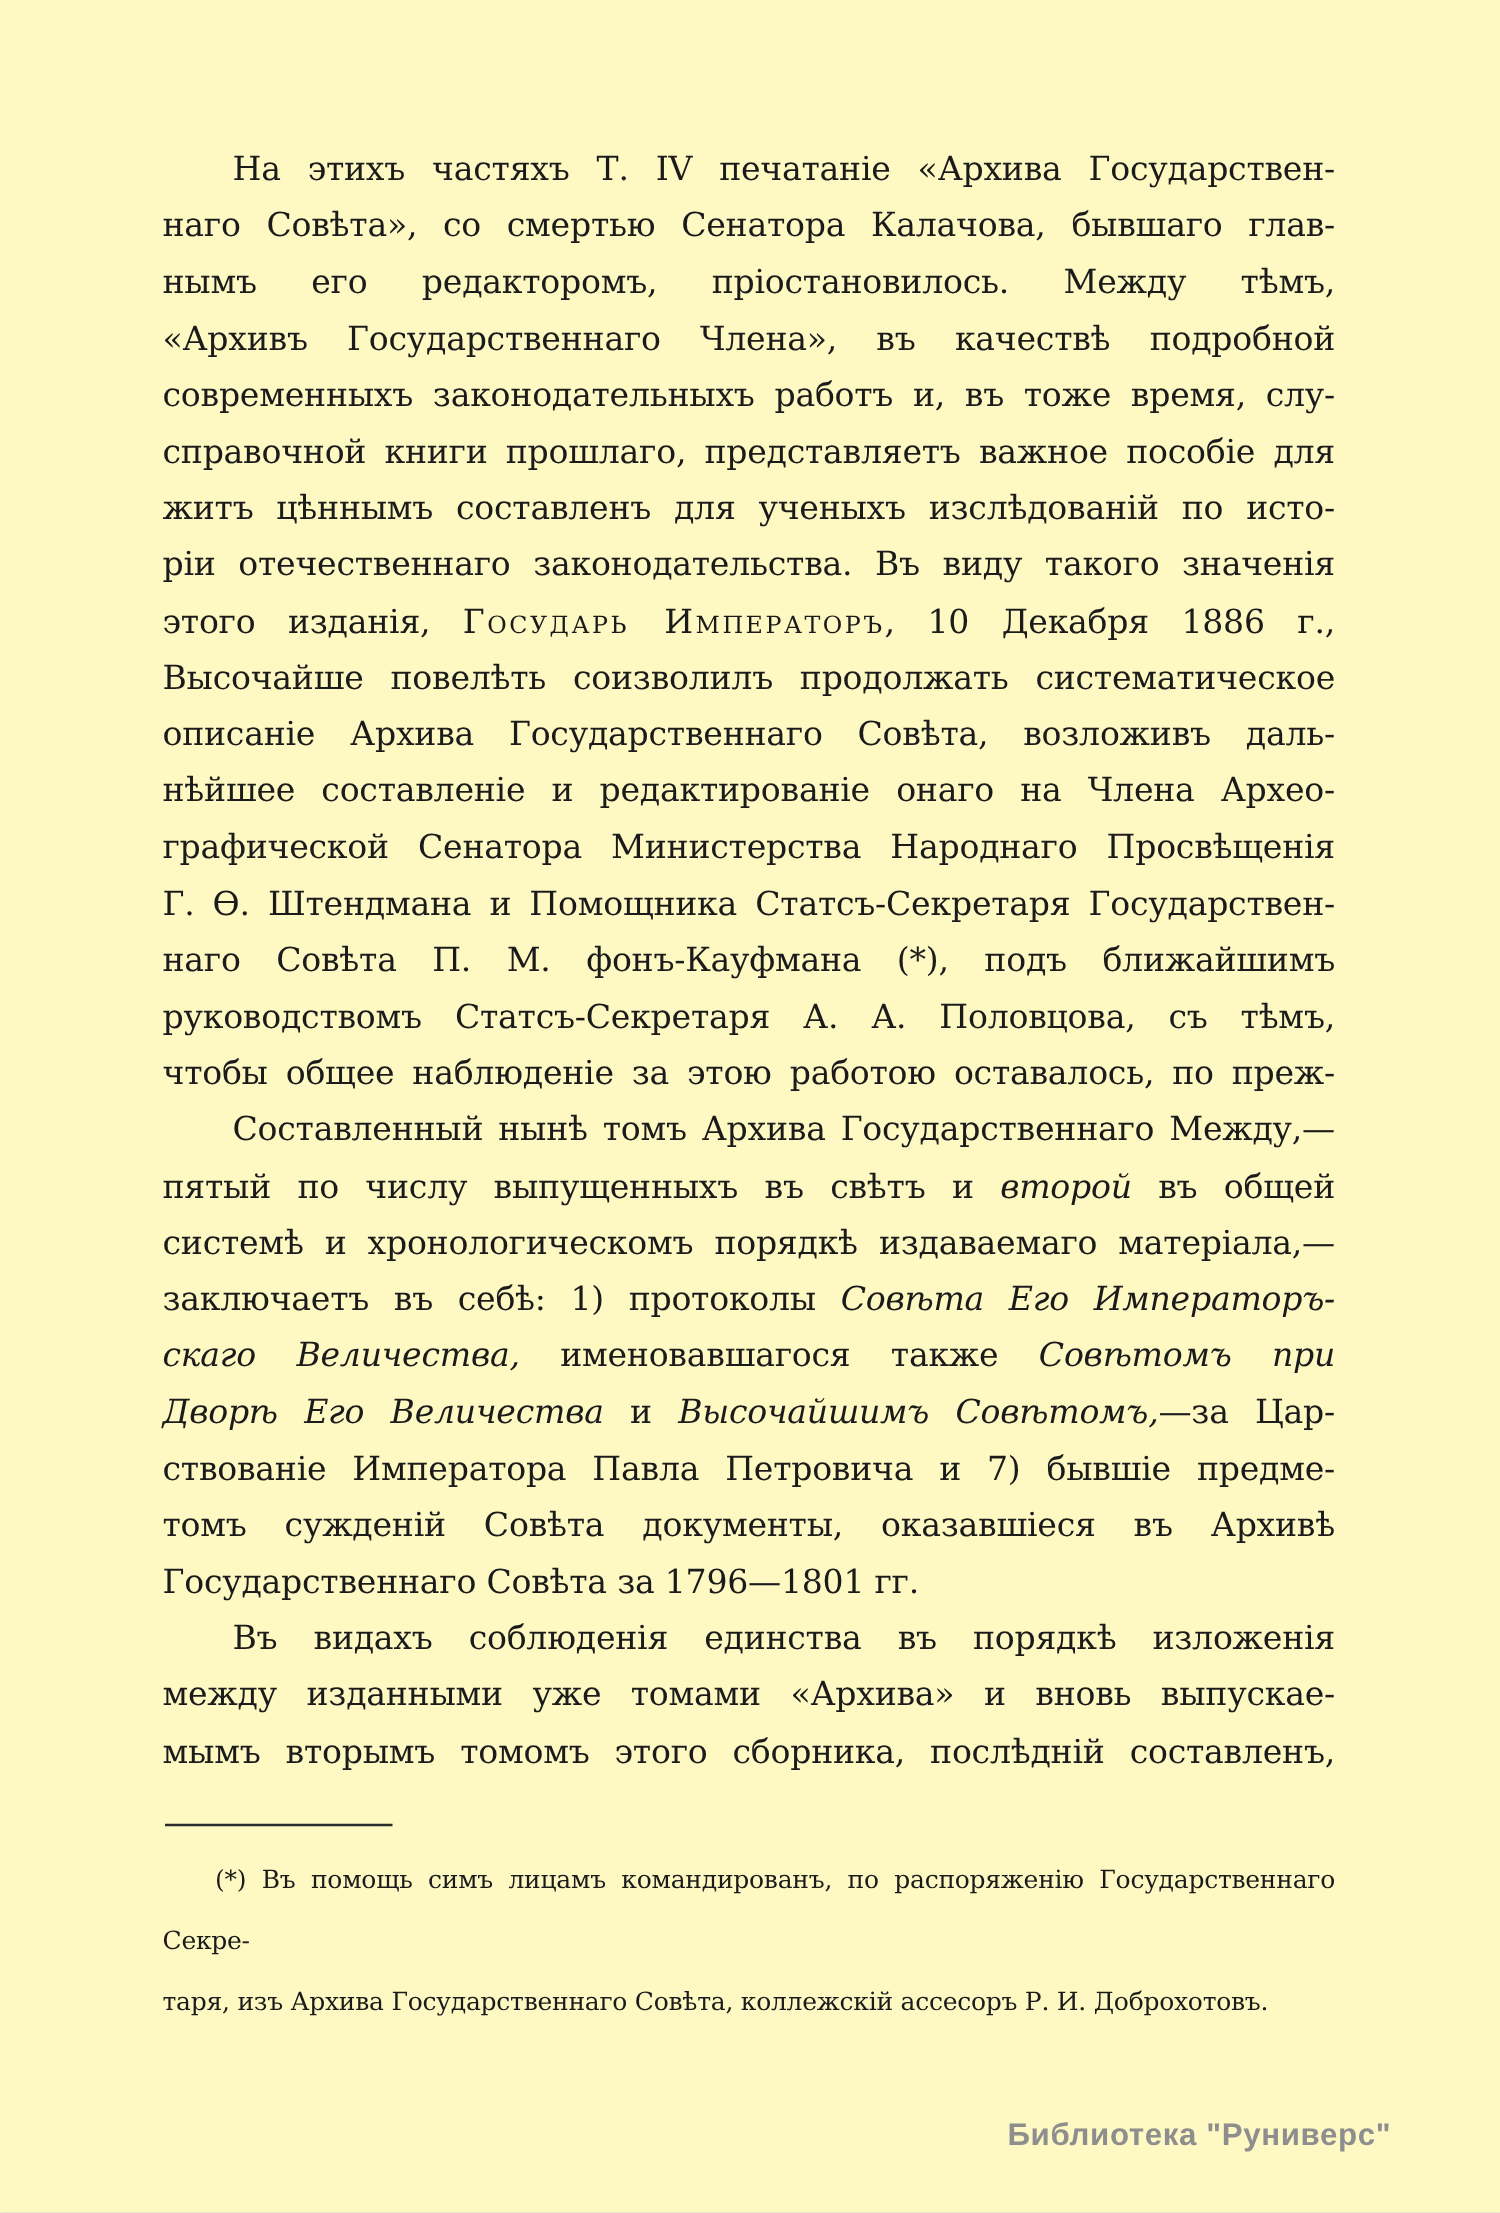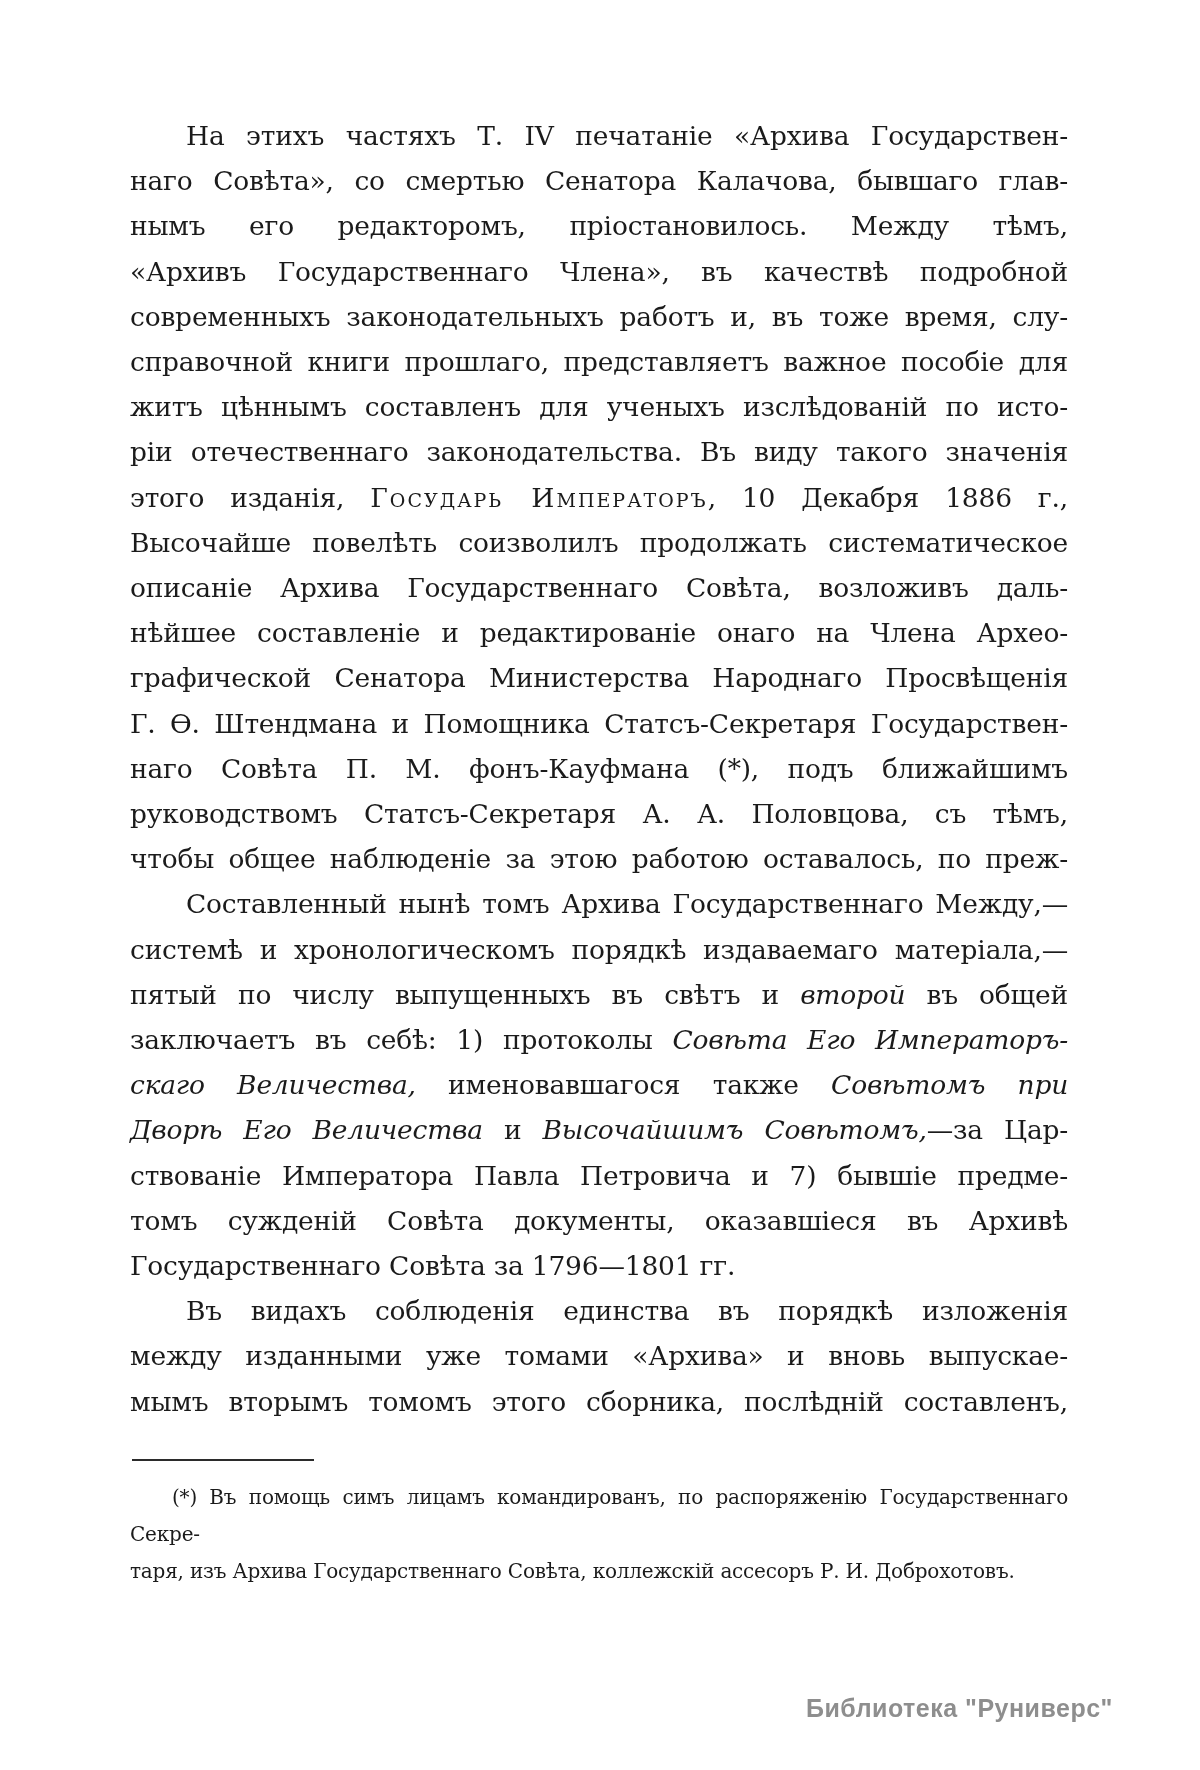--- a/index.html
+++ b/index.html
@@ -1,18 +1,18 @@
 <!DOCTYPE html>
 <html><head>
 <meta charset="utf-8">
 <style>
   html,body { margin:0; padding:0; background:#e8e8e4; }
   .page {
     position:relative; width:1200px; height:1770px;
-    background:#ffffff; overflow:hidden;
+    background:#fef9c3; overflow:hidden;
     box-shadow:0 0 6px rgba(0,0,0,.2);
   }
   .textblock {
     position:absolute; left:130px; top:113px; width:938px;
     color:#1b1b1b; font-family:"DejaVu Serif", serif;
   }
   .line {
     font-size:26.5px; line-height:45.2px; letter-spacing:-0.2px;
     text-align:justify; text-align-last:justify;
   }
@@ -23,21 +23,21 @@
   .seg-sc { font-variant:small-caps; letter-spacing:2px; }
   .fnrule {
     position:absolute; left:132px; top:1459px; width:182px; height:2px;
     background:#2b2b2b;
   }
   .footnote {
     position:absolute; left:130px; top:1479px; width:938px;
     color:#1b1b1b; font-family:"DejaVu Serif", serif;
   }
   .fline {
-    font-size:20px; line-height:37px; letter-spacing:-0.2px;
+    font-size:20px; line-height:49px; letter-spacing:-0.2px;
     text-align:justify; text-align-last:justify;
   }
   .fline.indent { text-indent:42px; }
   .fline.end { text-align-last:left; }
   .watermark {
     position:absolute; left:806px; top:1694px;
     font-family:"Liberation Sans", sans-serif; font-weight:bold;
     font-size:25px; color:#8e8e8e; letter-spacing:0.5px;
   }
 </style>
@@ -57,22 +57,22 @@
       <div class="line"><span class="seg-n">этого изданія, </span><span class="seg-sc">Государь Императоръ</span><span class="seg-n">, 10 Декабря 1886 г.,</span></div>
       <div class="line"><span class="seg-n">Высочайше повелѣть соизволилъ продолжать систематическое</span></div>
       <div class="line"><span class="seg-n">описаніе Архива Государственнаго Совѣта, возложивъ даль-</span></div>
       <div class="line"><span class="seg-n">нѣйшее составленіе и редактированіе онаго на Члена Архео-</span></div>
       <div class="line"><span class="seg-n">графической Сенатора Министерства Народнаго Просвѣщенія</span></div>
       <div class="line"><span class="seg-n">Г. Ѳ. Штендмана и Помощника Статсъ-Секретаря Государствен-</span></div>
       <div class="line"><span class="seg-n">наго Совѣта П. М. фонъ-Кауфмана (*), подъ ближайшимъ</span></div>
       <div class="line"><span class="seg-n">руководствомъ Статсъ-Секретаря А. А. Половцова, съ тѣмъ,</span></div>
       <div class="line"><span class="seg-n">чтобы общее наблюденіе за этою работою оставалось, по преж-</span></div>
       <div class="line indent"><span class="seg-n">Составленный нынѣ томъ Архива Государственнаго Между,—</span></div>
+      <div class="line"><span class="seg-n">пятый по числу выпущенныхъ въ свѣтъ и </span><span class="seg-i">второй</span><span class="seg-n"> въ общей</span></div>
       <div class="line"><span class="seg-n">системѣ и хронологическомъ порядкѣ издаваемаго матеріала,—</span></div>
-      <div class="line"><span class="seg-n">пятый по числу выпущенныхъ въ свѣтъ и </span><span class="seg-i">второй</span><span class="seg-n"> въ общей</span></div>
       <div class="line"><span class="seg-n">заключаетъ въ себѣ: 1) протоколы </span><span class="seg-i">Совѣта Его Императоръ-</span></div>
       <div class="line"><span class="seg-i">скаго Величества,</span><span class="seg-n"> именовавшагося также </span><span class="seg-i">Совѣтомъ при</span></div>
       <div class="line"><span class="seg-i">Дворѣ Его Величества</span><span class="seg-n"> и </span><span class="seg-i">Высочайшимъ Совѣтомъ,</span><span class="seg-n">—за Цар-</span></div>
       <div class="line"><span class="seg-n">ствованіе Императора Павла Петровича и 7) бывшіе предме-</span></div>
       <div class="line"><span class="seg-n">томъ сужденій Совѣта документы, оказавшіеся въ Архивѣ</span></div>
       <div class="line end"><span class="seg-n">Государственнаго Совѣта за 1796—1801 гг.</span></div>
       <div class="line indent"><span class="seg-n">Въ видахъ соблюденія единства въ порядкѣ изложенія</span></div>
       <div class="line"><span class="seg-n">между изданными уже томами «Архива» и вновь выпускае-</span></div>
       <div class="line"><span class="seg-n">мымъ вторымъ томомъ этого сборника, послѣдній составленъ,</span></div>
     </div>

